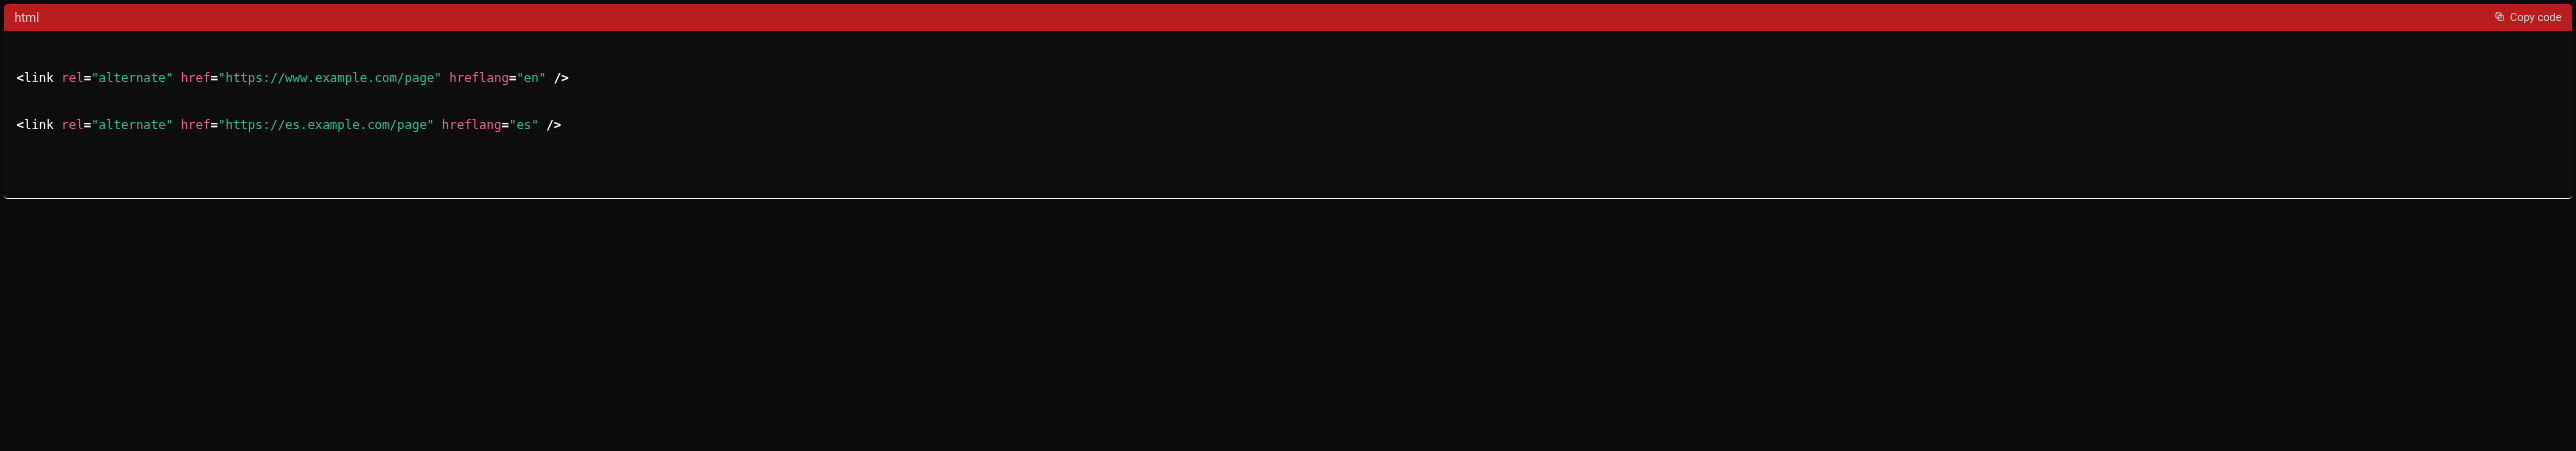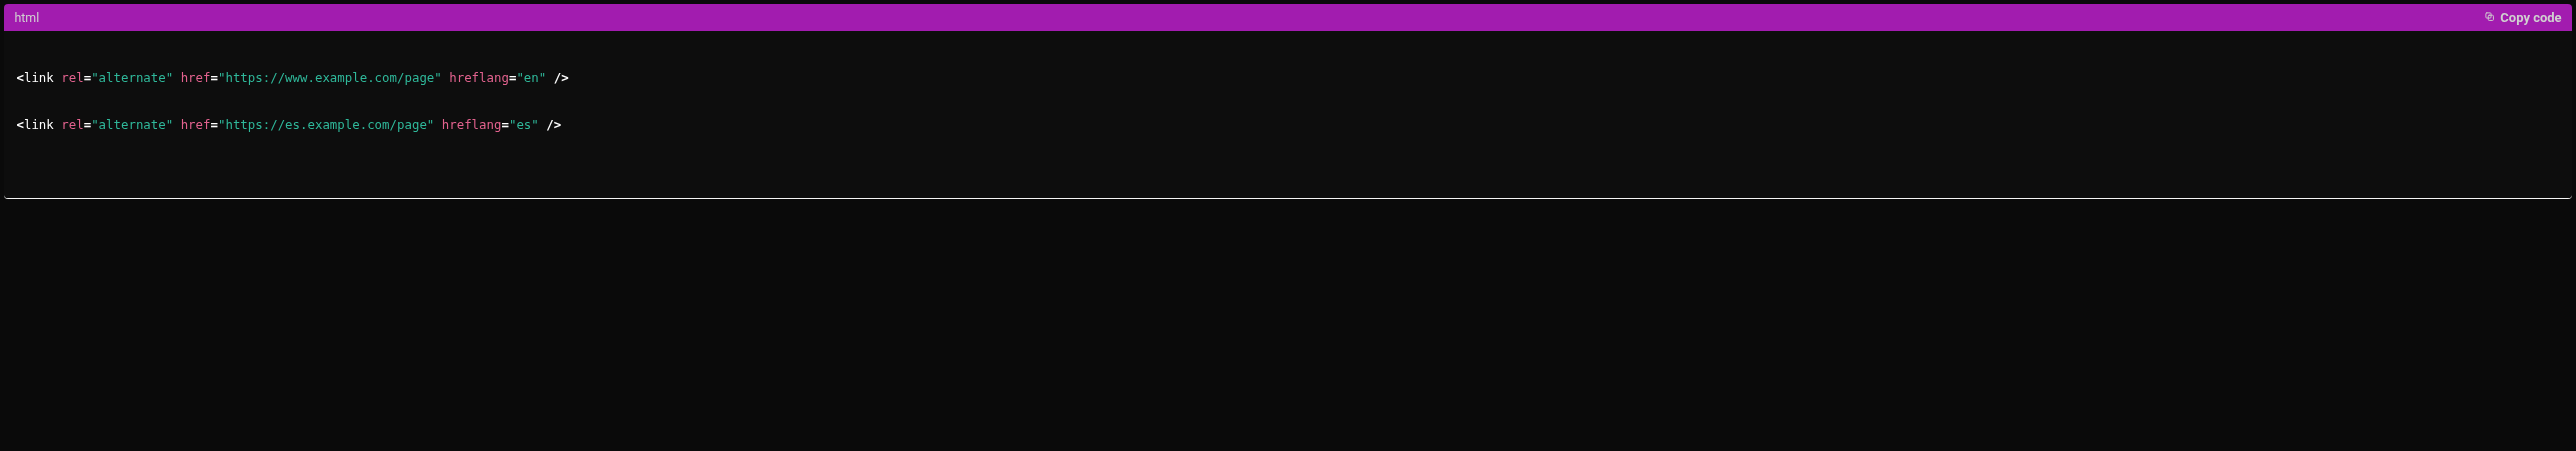--- a/index.html
+++ b/index.html
@@ -8,38 +8,37 @@
     font-family: ui-monospace, Menlo, Consolas, monospace;
     padding: 4.1px;
   }
   .code-block {
     background: #0d0d0d;
     border-radius: 4.1px;
     overflow: hidden;
     border-bottom: 1px solid #f5f5f5;
   }
   .header {
-    background: #a21caf;
+    background: #b91c1c;
     display: flex;
     justify-content: space-between;
     align-items: center;
     padding: 6.2px 10.3px;
     color: #c8c8c8;
     font-family: -apple-system, BlinkMacSystemFont, "Segoe UI", Roboto, sans-serif;
     font-size: 12.4px;
   }
   .lang-label { color: #d0d0d0; }
   .copy-btn {
     display: inline-flex;
     align-items: center;
     gap: 5.2px;
     color: #d0d0d0;
     cursor: pointer;
-    font-size: 13px;
-    font-weight: bold;
+    font-size: 11px;
   }
   .copy-btn svg { width: 11.3px; height: 11.3px; }
   .code-body {
     padding: 11.3px 12.4px 13.4px 12.4px;
     font-size: 12.4px;
     line-height: 1.9;
     white-space: pre;
     color: #fff;
     font-family: "SFMono-Regular", Menlo, Consolas, monospace;
   }

